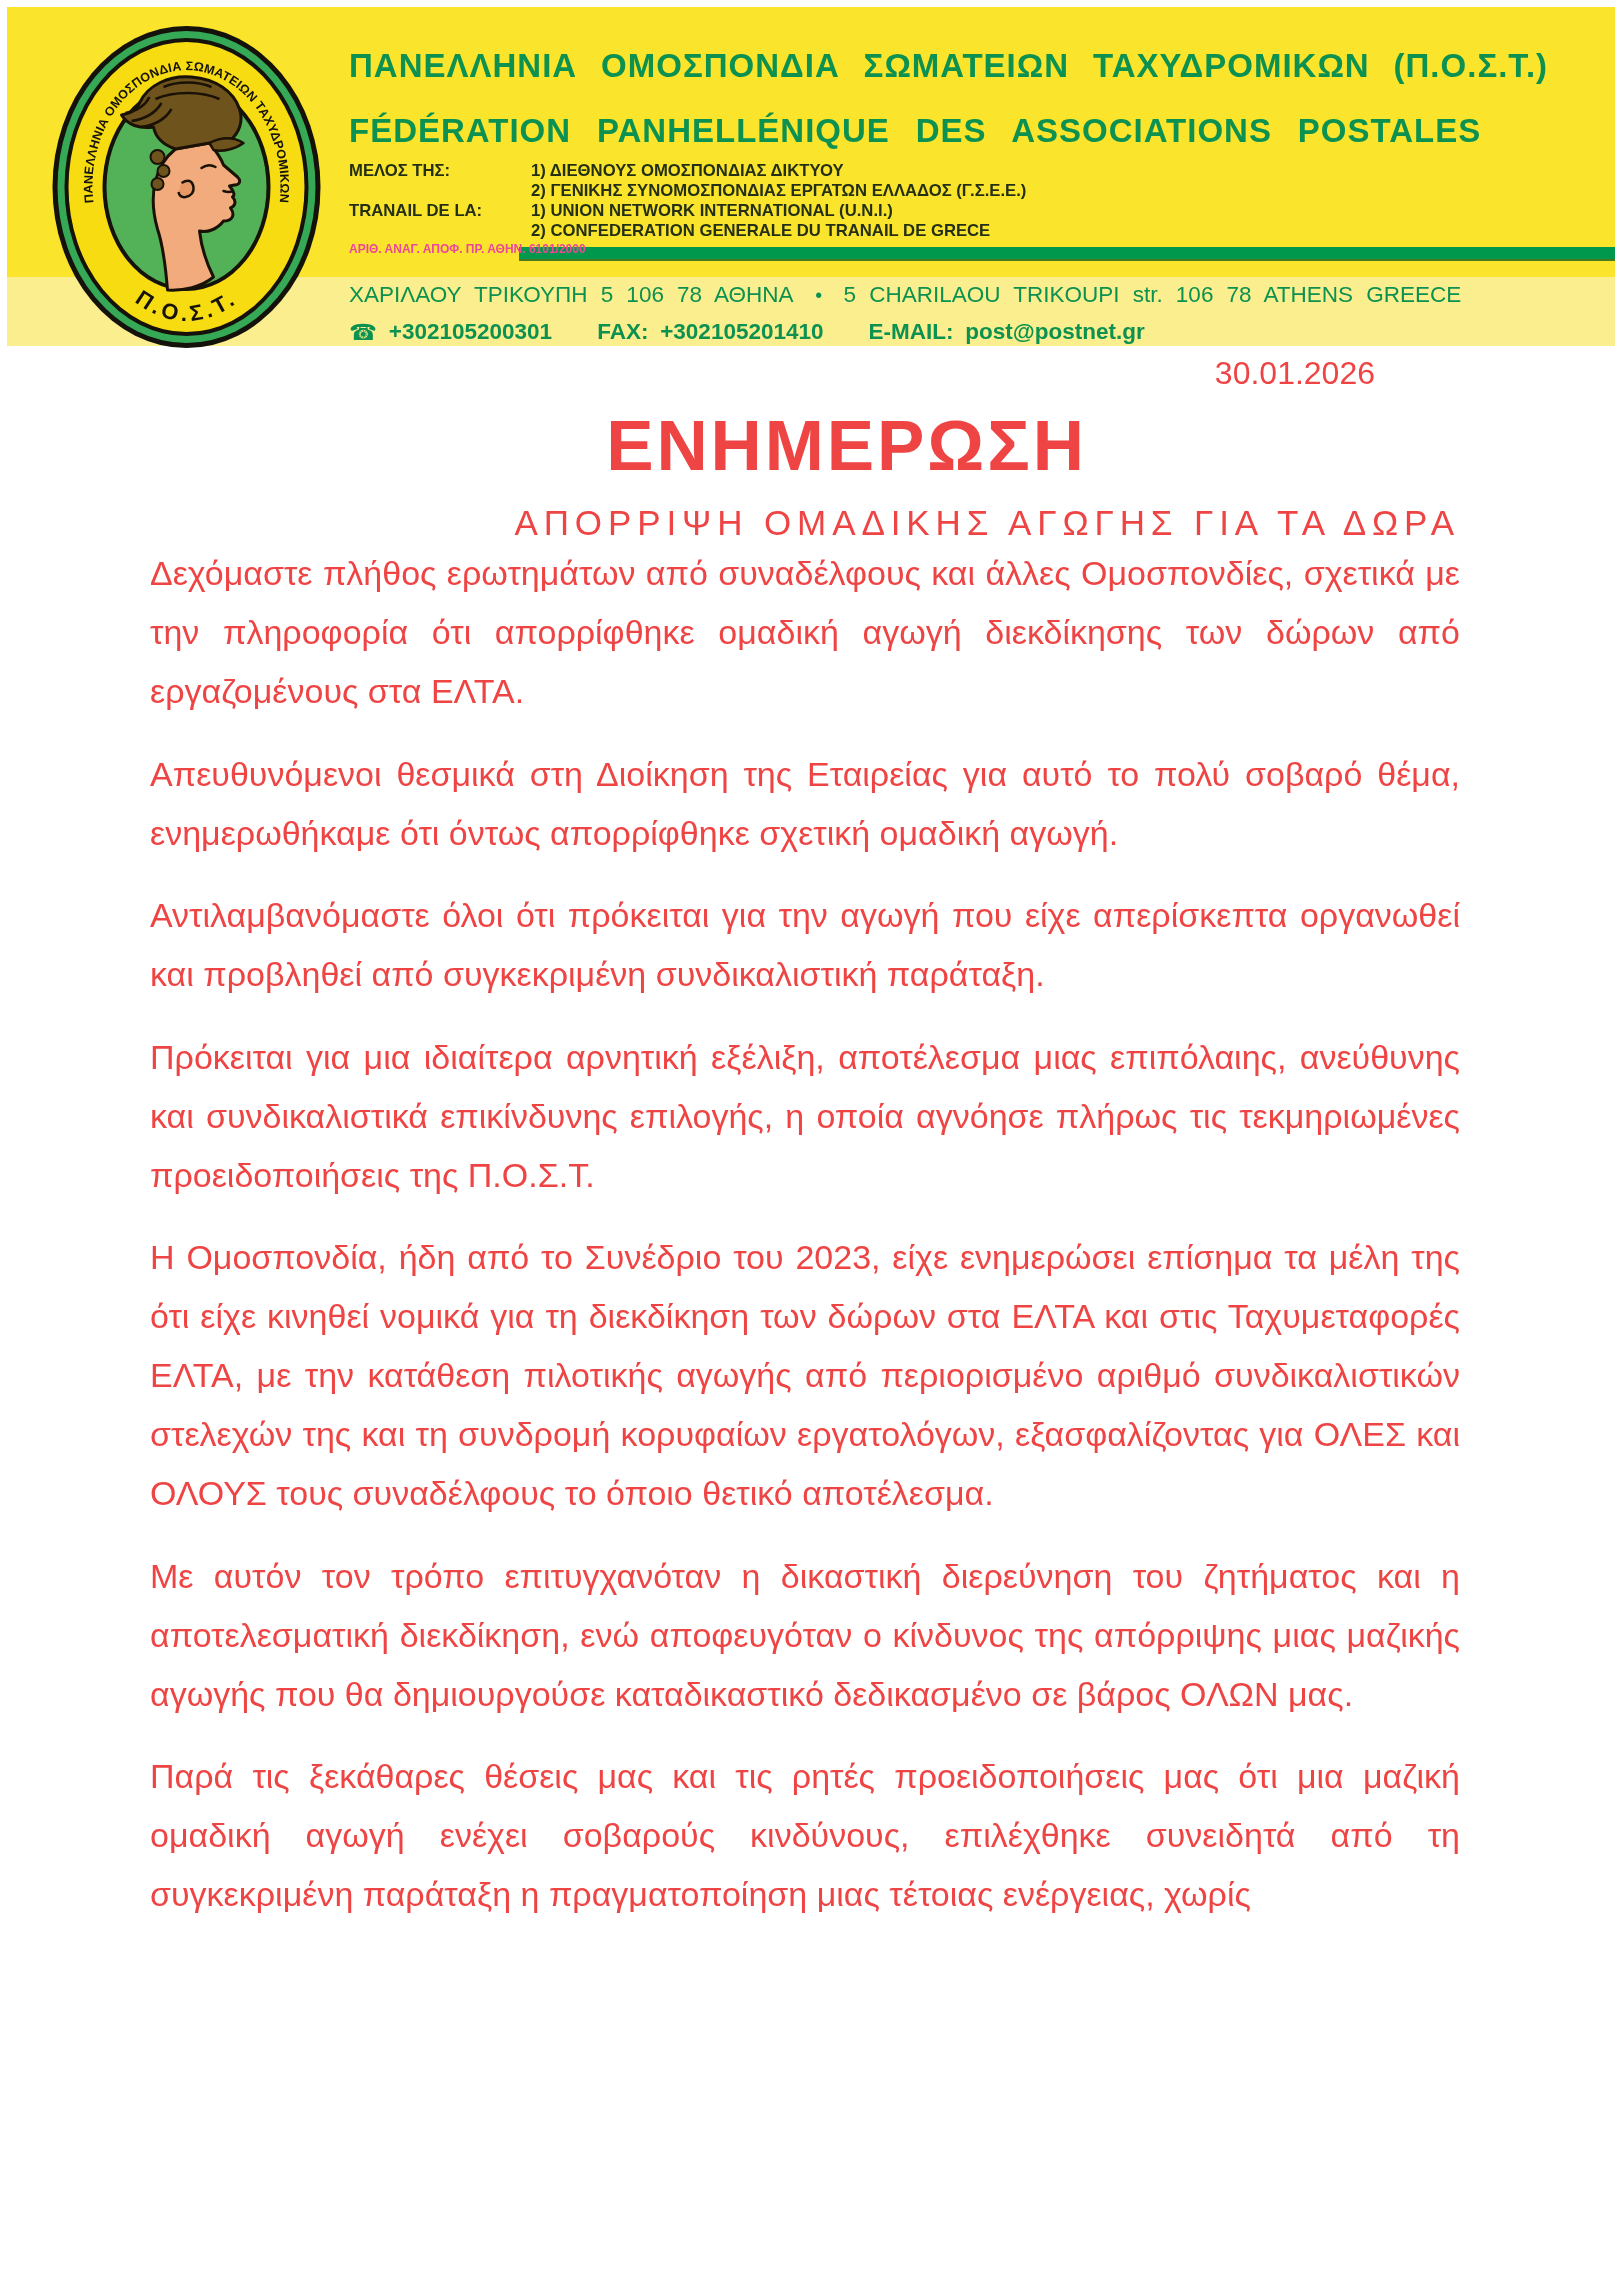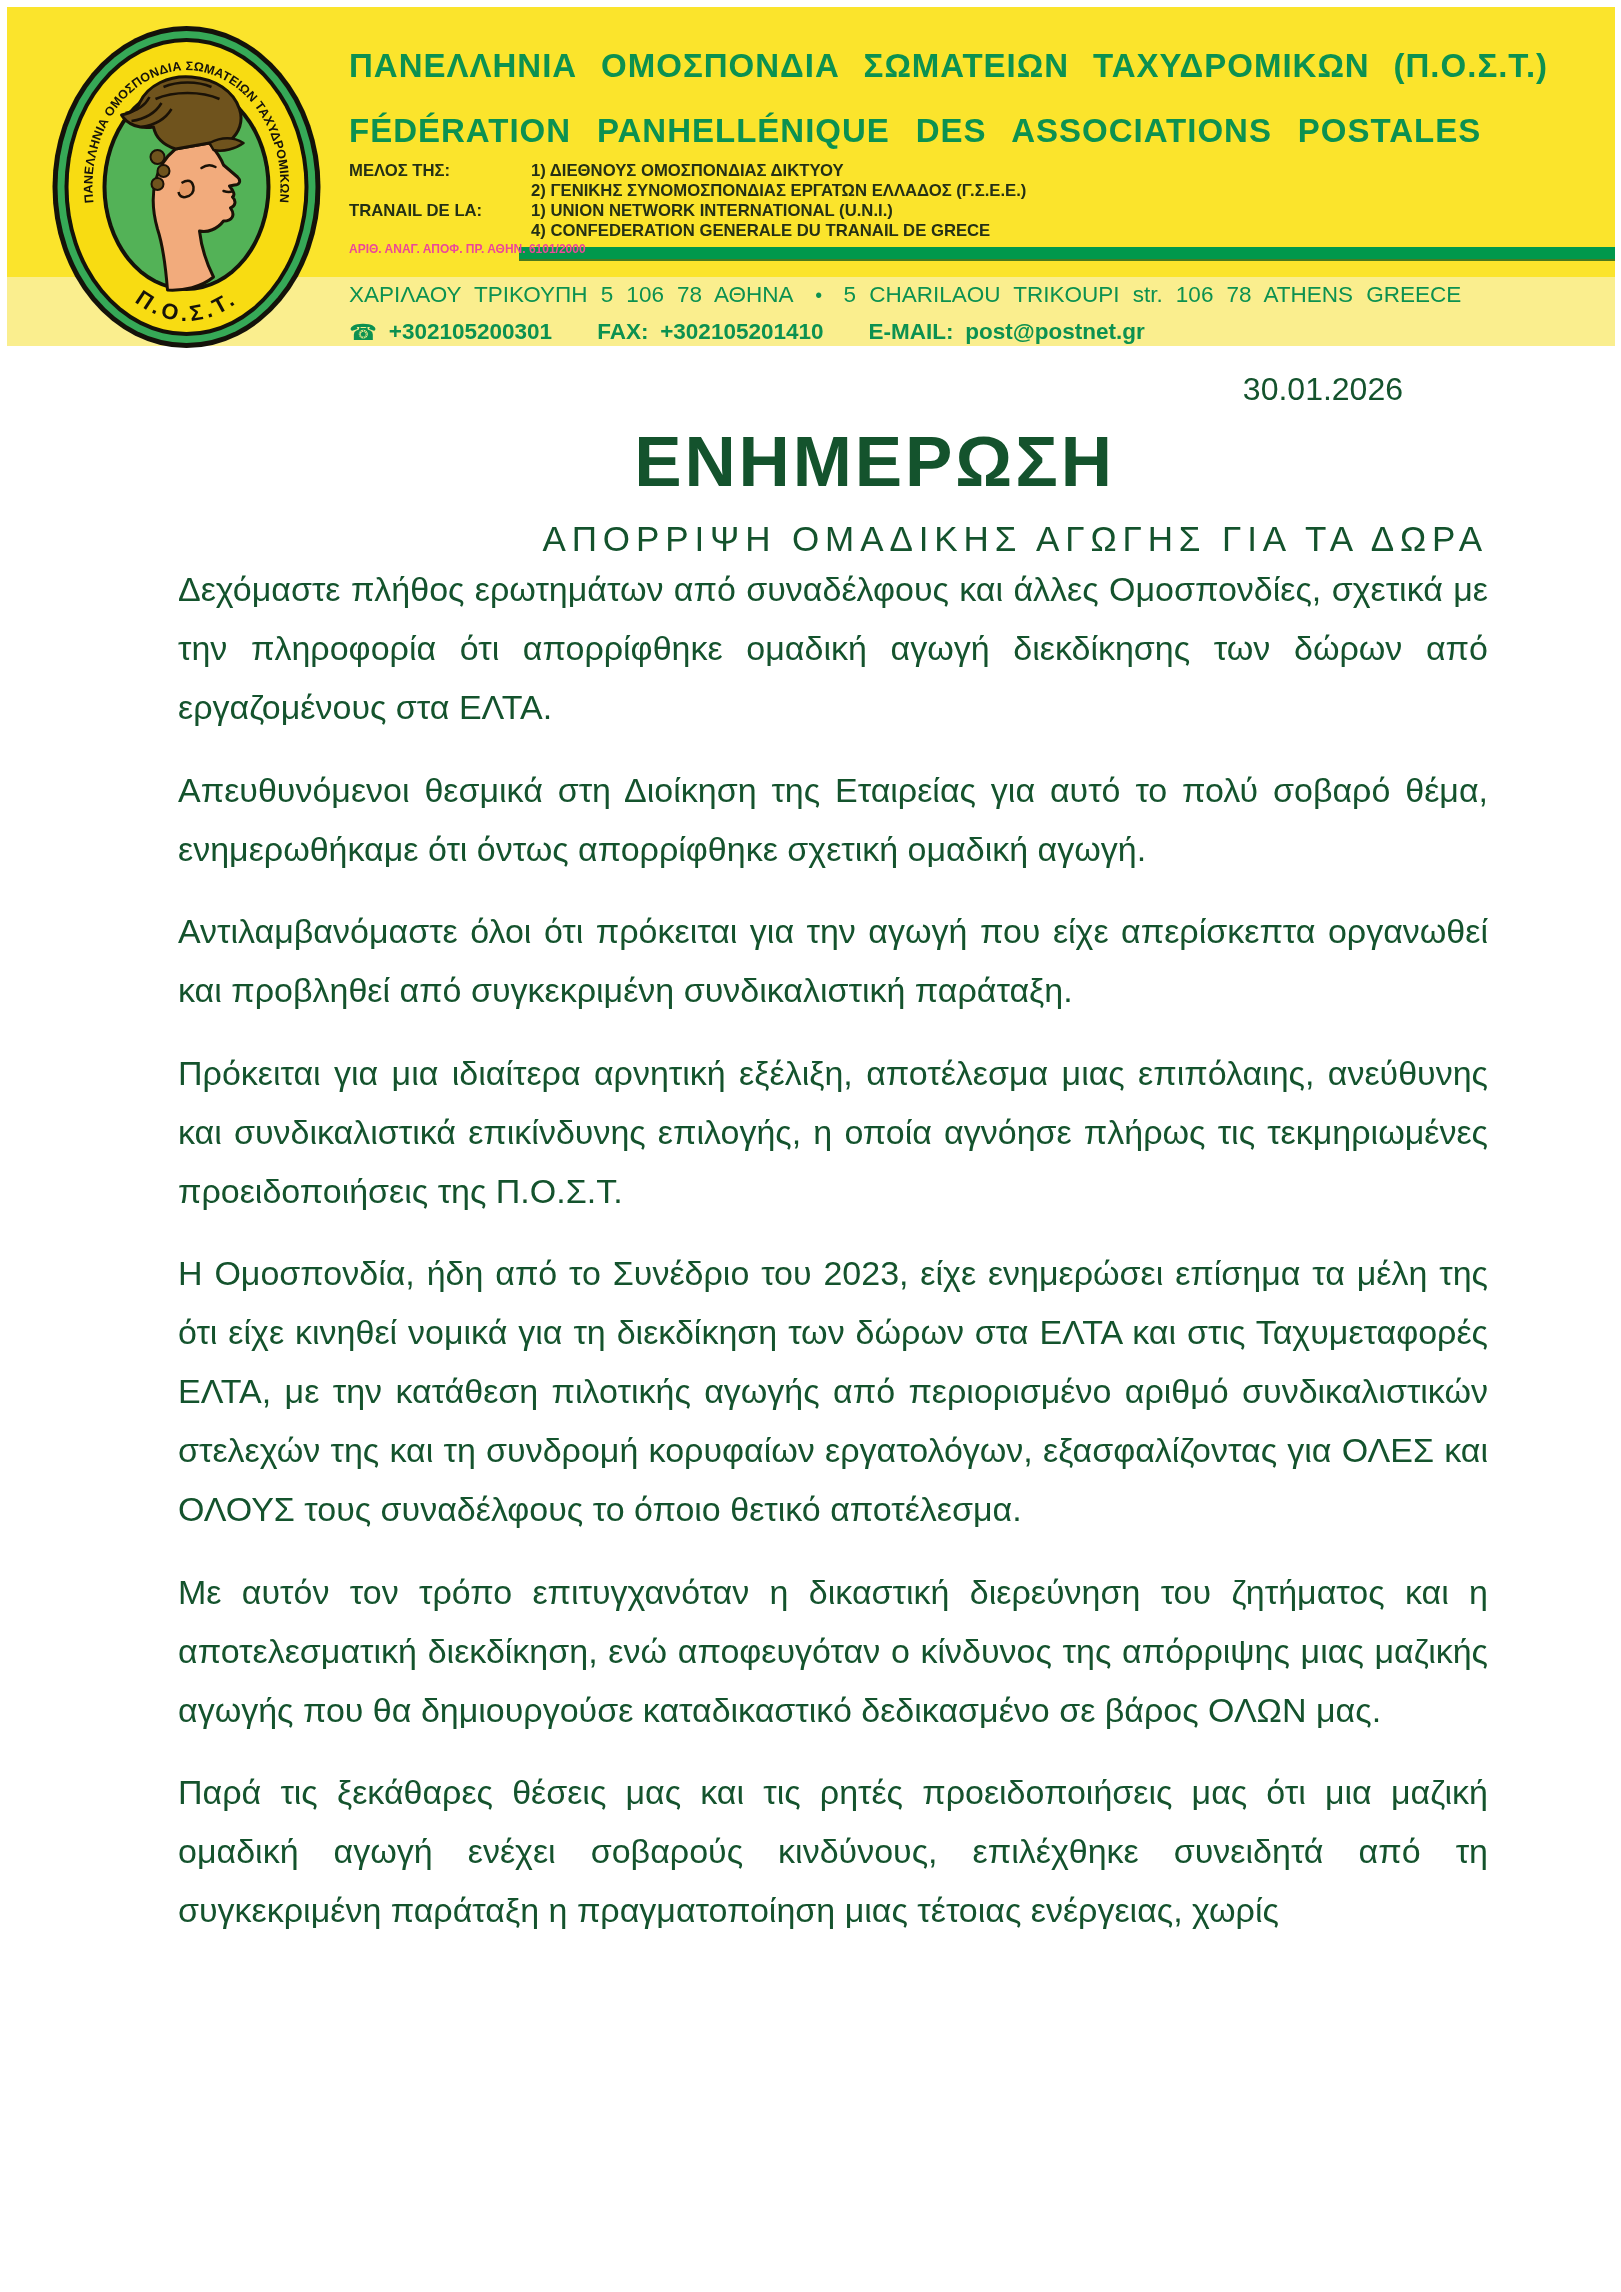--- a/index.html
+++ b/index.html
@@ -37,21 +37,21 @@
     color:#0c9150;font-weight:normal;font-size:22.5px;word-spacing:6.9px;white-space:nowrap;
   }
   .addr .bullet{display:inline-block;margin:0 21.6px;font-size:19.6px;}
   .contact{
     position:absolute;left:349px;top:319px;
     color:#0c9150;font-weight:bold;font-size:22.5px;
     display:flex;gap:45px;white-space:nowrap;
   }
   .contact .grp{display:flex;gap:11.8px;}
   
-  .doc{position:absolute;left:150px;top:370px;width:1310px;color:#14532d;margin-left:28px;}
+  .doc{position:absolute;left:150px;top:354px;width:1310px;color:#ef4444;}
   .date-line{text-align:right;padding-right:85px;font-size:32px;line-height:39px;}
   .doc-title{
     text-align:center;padding-left:83px;margin-top:15.7px;
     font-size:71px;font-weight:bold;letter-spacing:2.9px;line-height:73px;
   }
   .doc-subtitle{
     text-align:right;padding-left:83px;margin-top:19.6px;
     font-size:35px;letter-spacing:5.9px;line-height:43px;
   }
   .salutation{margin-top:35px;font-size:35px;line-height:59px;}
@@ -121,21 +121,21 @@
     <div class="org-el">ΠΑΝΕΛΛΗΝΙΑ ΟΜΟΣΠΟΝΔΙΑ ΣΩΜΑΤΕΙΩΝ ΤΑΧΥΔΡΟΜΙΚΩΝ (Π.Ο.Σ.Τ.)</div>
     <div class="org-fr">FÉDÉRATION PANHELLÉNIQUE DES ASSOCIATIONS POSTALES</div>
 
     <div class="members">
       <div class="member-label-el">ΜΕΛΟΣ ΤΗΣ:</div>
       <div class="member-label-fr">TRANAIL DE LA:</div>
       <div class="member-items">
           <div class="member-item">1) ΔΙΕΘΝΟΥΣ ΟΜΟΣΠΟΝΔΙΑΣ ΔΙΚΤΥΟΥ</div>
           <div class="member-item">2) ΓΕΝΙΚΗΣ ΣΥΝΟΜΟΣΠΟΝΔΙΑΣ ΕΡΓΑΤΩΝ ΕΛΛΑΔΟΣ (Γ.Σ.Ε.Ε.)</div>
           <div class="member-item">1) UNION NETWORK INTERNATIONAL (U.N.I.)</div>
-          <div class="member-item">4) CONFEDERATION GENERALE DU TRANAIL DE GRECE</div>
+          <div class="member-item">2) CONFEDERATION GENERALE DU TRANAIL DE GRECE</div>
         </div>
     </div>
 
     <div class="registry">ΑΡΙΘ. ΑΝΑΓ. ΑΠΟΦ. ΠΡ. ΑΘΗΝ. 6101/2000</div>
 
     <div class="addr">
       <span>ΧΑΡΙΛΑΟΥ ΤΡΙΚΟΥΠΗ 5 106 78 ΑΘΗΝΑ</span><span class="bullet">•</span><span>5 CHARILAOU TRIKOUPI str. 106 78 ATHENS GREECE</span>
     </div>
 
     <div class="contact">

